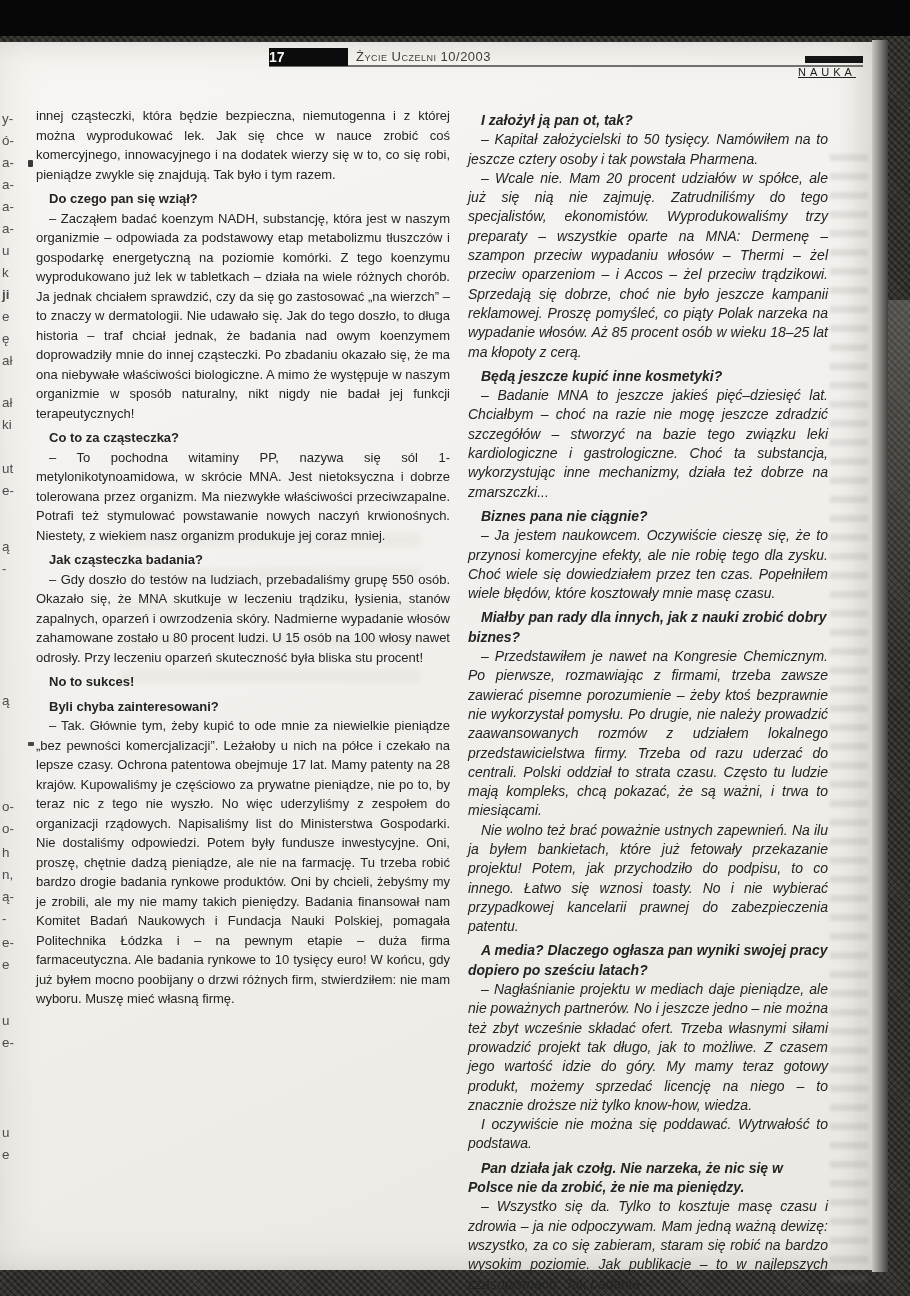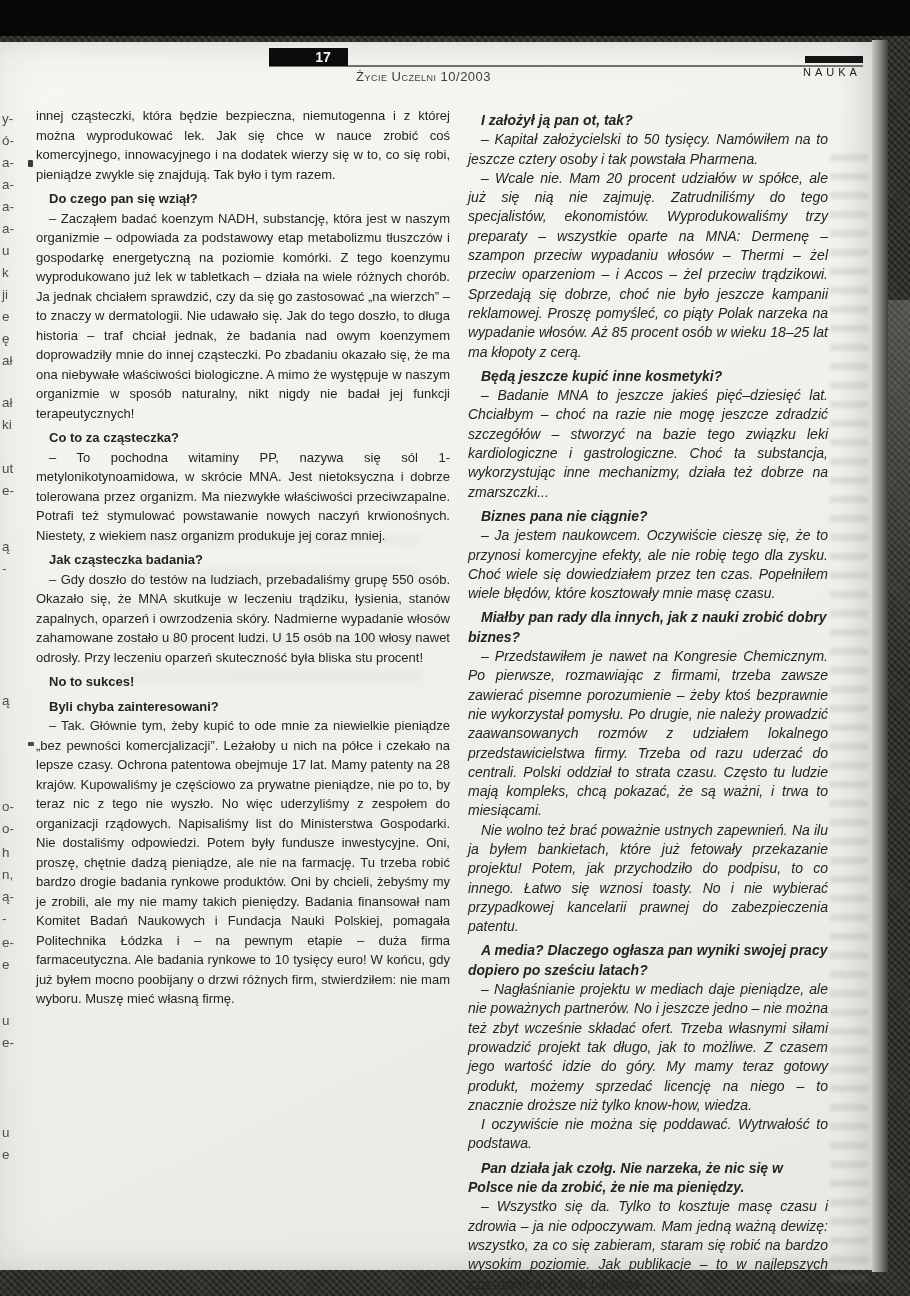--- a/index.html
+++ b/index.html
@@ -19,27 +19,27 @@
     position:absolute;left:0;top:42px;width:872px;height:1228px;
     background:linear-gradient(155deg,#f7f6f2 0%, #f1f0ec 45%, #e9e8e3 100%);
     box-shadow:inset 0 0 46px rgba(60,55,45,.10), inset -14px 0 22px rgba(60,55,45,.08);
   }
   .page-edge{
     position:absolute;left:872px;top:40px;width:16px;height:1232px;
     background:linear-gradient(90deg,#c8c7c2 0%, #8f8e8a 45%, #403f3c 100%);
   }
   
   .pgnum-box{position:absolute;left:269px;top:48px;width:79px;height:18px;background:#0c0c0c;
-    color:#f5f5f3;font-weight:bold;font-size:14px;line-height:18px;text-align:center;padding-right:4px;box-sizing:border-box;padding-left:33px;}
+    color:#f5f5f3;font-weight:bold;font-size:14px;line-height:18px;text-align:left;padding-right:4px;box-sizing:border-box;}
   .mag-title{position:absolute;left:356px;top:49px;font-size:13px;color:#3c3c3a;
-    font-variant:small-caps;letter-spacing:.5px;margin-top:20px;}
+    font-variant:small-caps;letter-spacing:.5px;}
   .header-rule{position:absolute;left:269px;top:65px;width:594px;height:2px;background:#70706c;}
   .section-bar{position:absolute;left:805px;top:56px;width:58px;height:7px;background:#141414;}
   .section-label{position:absolute;left:798px;top:66px;width:68px;font-size:11px;color:#20201e;
-    letter-spacing:4px;text-align:center;}
+    letter-spacing:4px;text-align:left;text-decoration:underline;}
   
   .col{position:absolute;top:106px;color:#242422;}
   .col-left{left:36px;width:414px;}
   .col-right{left:468px;width:360px;}
   .col p{margin:0;text-align:justify;}
   .col-left p{font-size:13px;line-height:19.5px;}
   .col-right p{font-size:14px;line-height:19.3px;font-style:italic;}
   .col p.lead{text-indent:0;}
   .col p.answer, .col p.paragraph{text-indent:13px;}
   .col p.question{font-weight:bold;text-align:left;text-indent:13px;margin-top:5px;}
@@ -85,21 +85,21 @@
 
 <div class="edge-frags">
     <div class="edge-frag" style="top: 112px;">y-</div>
     <div class="edge-frag" style="top: 134px;">ó-</div>
     <div class="edge-frag" style="top: 156px;">a-</div>
     <div class="edge-frag" style="top: 178px;">a-</div>
     <div class="edge-frag" style="top: 200px;">a-</div>
     <div class="edge-frag" style="top: 222px;">a-</div>
     <div class="edge-frag" style="top: 244px;">u</div>
     <div class="edge-frag" style="top: 266px;">k</div>
-    <div class="edge-frag" style="top: 288px;">ji</div>
+    <div class="edge-frag" style="top: 288px; font-weight: bold;">ji</div>
     <div class="edge-frag" style="top: 310px;">e</div>
     <div class="edge-frag" style="top: 332px;">ę</div>
     <div class="edge-frag" style="top: 354px;">ał</div>
     <div class="edge-frag" style="top: 396px;">ał</div>
     <div class="edge-frag" style="top: 418px;">ki</div>
     <div class="edge-frag" style="top: 462px;">ut</div>
     <div class="edge-frag" style="top: 484px;">e-</div>
     <div class="edge-frag" style="top: 540px;">ą</div>
     <div class="edge-frag" style="top: 562px;">-</div>
     <div class="edge-frag" style="top: 694px;">ą</div>

